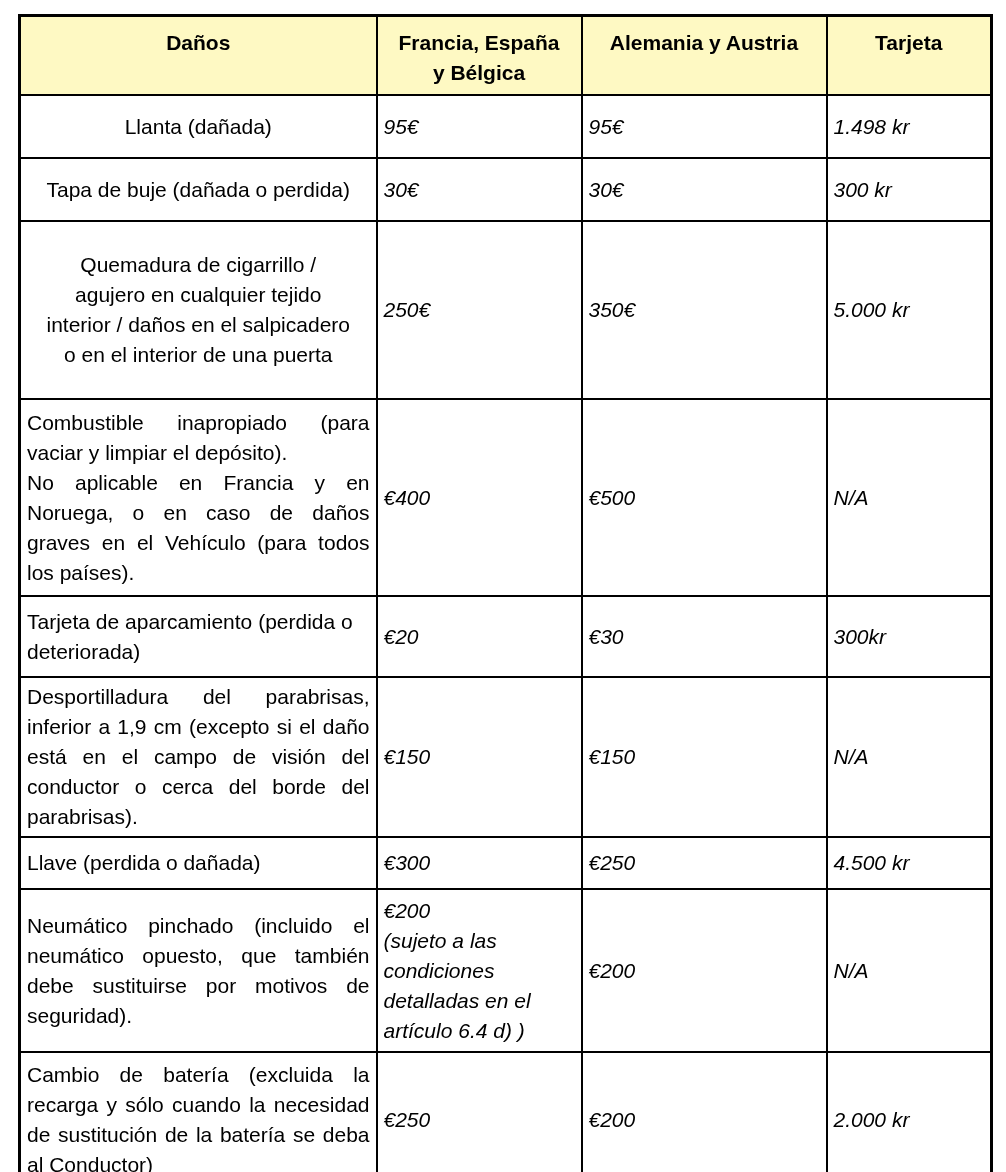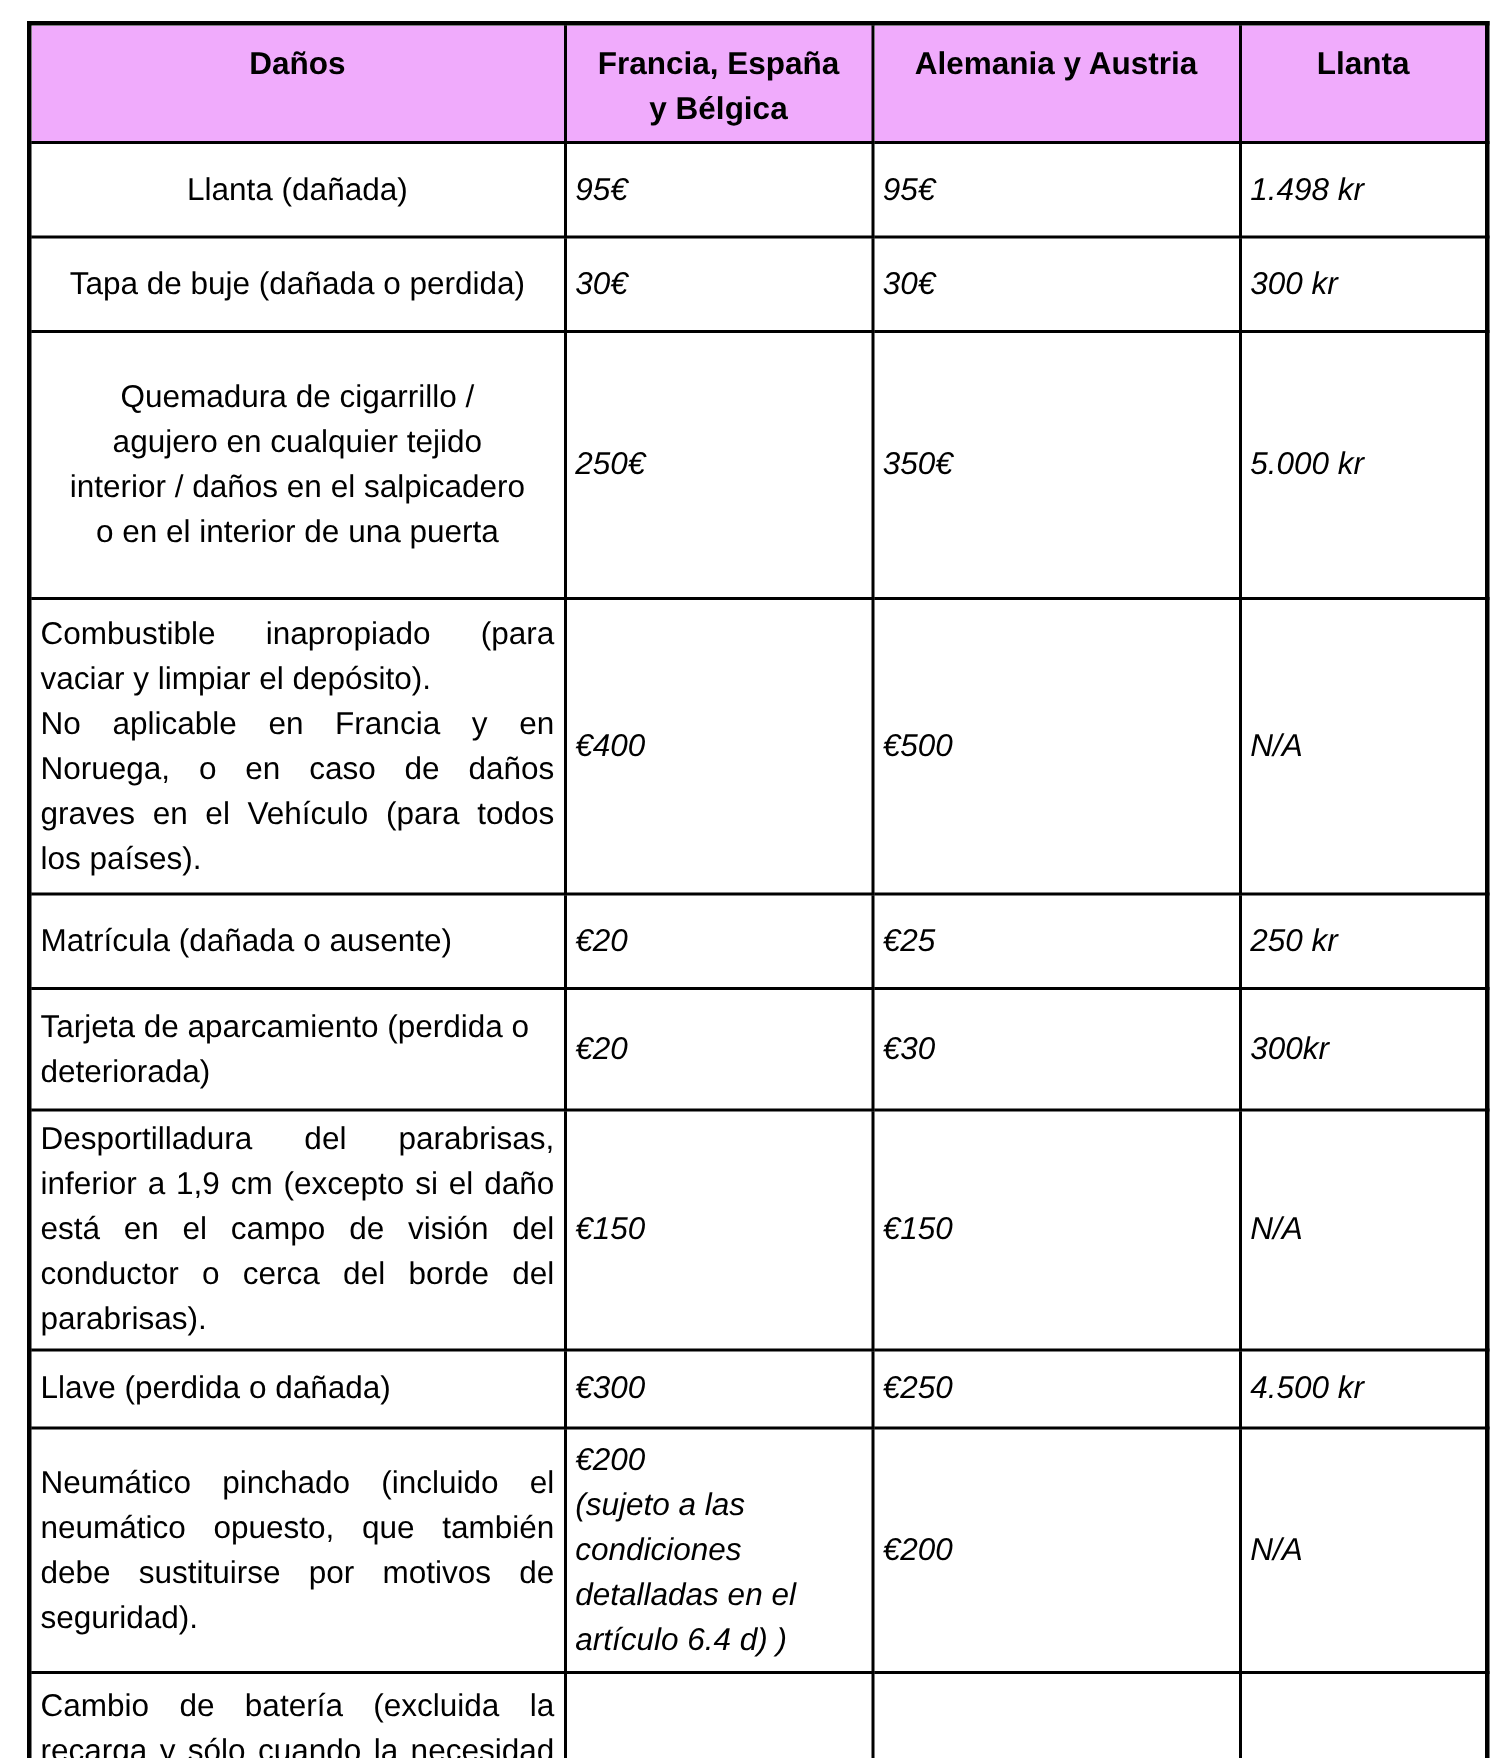--- a/index.html
+++ b/index.html
@@ -27,21 +27,21 @@
   }
   table.fees th,
   table.fees td {
     border: 2px solid #000000;
     box-sizing: border-box;
     font-size: 21px;
     line-height: 30px;
     overflow: hidden;
   }
   table.fees th {
-    background: #f0abfc;
+    background: #fef9c3;
     font-weight: bold;
     text-align: center;
     vertical-align: top;
     padding: 11px 4px 6px 4px;
     white-space: pre-line;
     height: 78px;
   }
   table.fees td {
     vertical-align: middle;
     padding: 4px 6px;
@@ -78,21 +78,21 @@
       <col style="width:205px">
       <col style="width:245px">
       <col style="width:165px">
     </colgroup>
     <thead>
       <tr>
         <th>Daños</th>
         <th>Francia, España
 y Bélgica</th>
         <th>Alemania y Austria</th>
-        <th>Llanta</th>
+        <th>Tarjeta</th>
       </tr>
     </thead>
     <tbody>
       <tr class="rh45">
         <td class="label center">Llanta (dañada)</td>
         <td class="value">95€</td>
         <td class="value">95€</td>
         <td class="value">1.498 kr</td>
       </tr>
       <tr class="rh45">
@@ -109,26 +109,20 @@
         <td class="value">250€</td>
         <td class="value">350€</td>
         <td class="value">5.000 kr</td>
       </tr>
       <tr class="rh197">
         <td class="label justify">Combustible inapropiado (para vaciar y limpiar el depósito).
 No aplicable en Francia y en Noruega, o en caso de daños graves en el Vehículo (para todos los países).</td>
         <td class="value">€400</td>
         <td class="value">€500</td>
         <td class="value">N/A</td>
-      </tr>
-      <tr class="rh45">
-        <td class="label">Matrícula (dañada o ausente)</td>
-        <td class="value">€20</td>
-        <td class="value">€25</td>
-        <td class="value">250 kr</td>
       </tr>
       <tr class="rh81">
         <td class="label">Tarjeta de aparcamiento (perdida o deteriorada)</td>
         <td class="value">€20</td>
         <td class="value">€30</td>
         <td class="value">300kr</td>
       </tr>
       <tr class="rh160">
         <td class="label justify">Desportilladura del parabrisas, inferior a 1,9 cm (excepto si el daño está en el campo de visión del conductor o cerca del borde del parabrisas).</td>
         <td class="value">€150</td>

